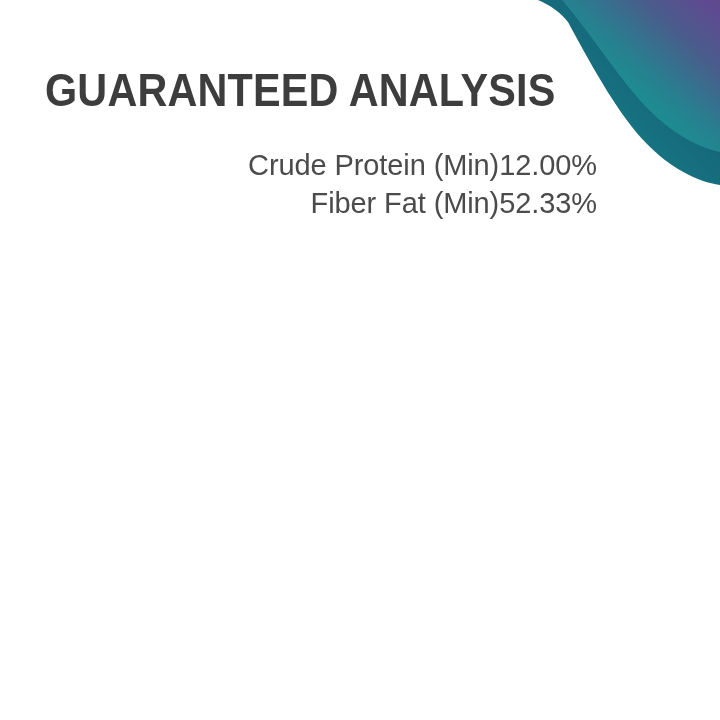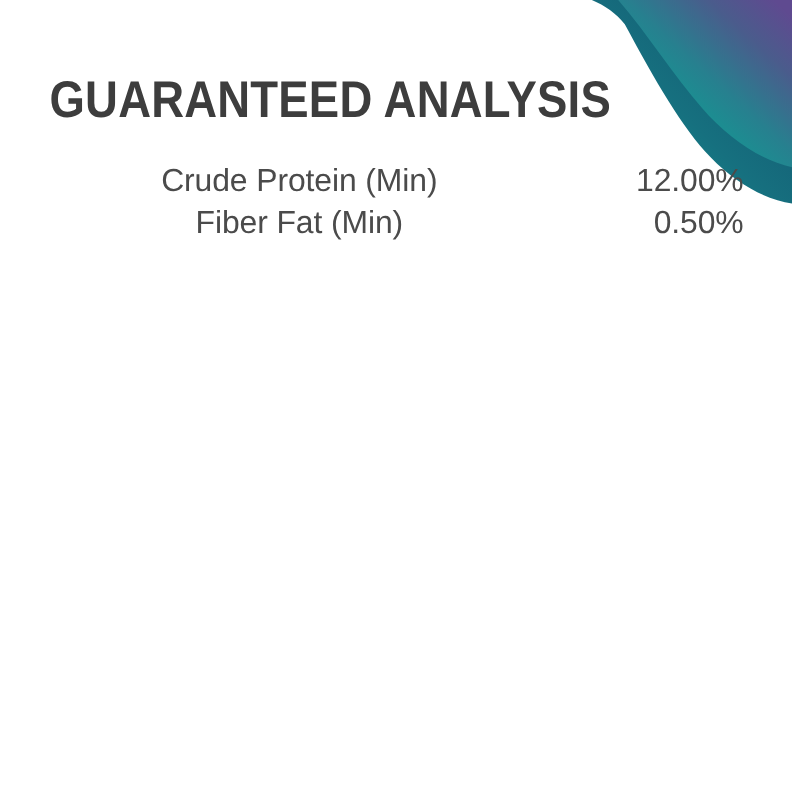--- a/index.html
+++ b/index.html
@@ -69,26 +69,25 @@
   .analysis-table td {
     padding: 0;
     font-size: 29px;
     line-height: 38px;
     color: #4b4b4b;
     font-weight: normal;
     white-space: nowrap;
   }
 
   .analysis-table td.label {
-    text-align: center;
+    text-align: right;
     letter-spacing: -0.1px;
   }
 
   .analysis-table td.value {
-    text-align: right;
     letter-spacing: -0.1px;
   }
 </style>
 </head>
 <body>
 
 <div class="page">
 
   <div class="corner-art">
     <svg viewBox="0 0 200 210" xmlns="http://www.w3.org/2000/svg" aria-hidden="true">
@@ -118,19 +117,19 @@
     <h1 class="page-title">GUARANTEED ANALYSIS</h1>
 
     <table class="analysis-table">
       <tbody>
         <tr>
           <td class="label">Crude Protein (Min)</td>
           <td class="value">12.00%</td>
         </tr>
         <tr>
           <td class="label">Fiber Fat (Min)</td>
-          <td class="value">0.50%</td>
+          <td class="value">52.33%</td>
         </tr>
       </tbody>
     </table>
 
   </div>
 </div>
 
 </body></html>

